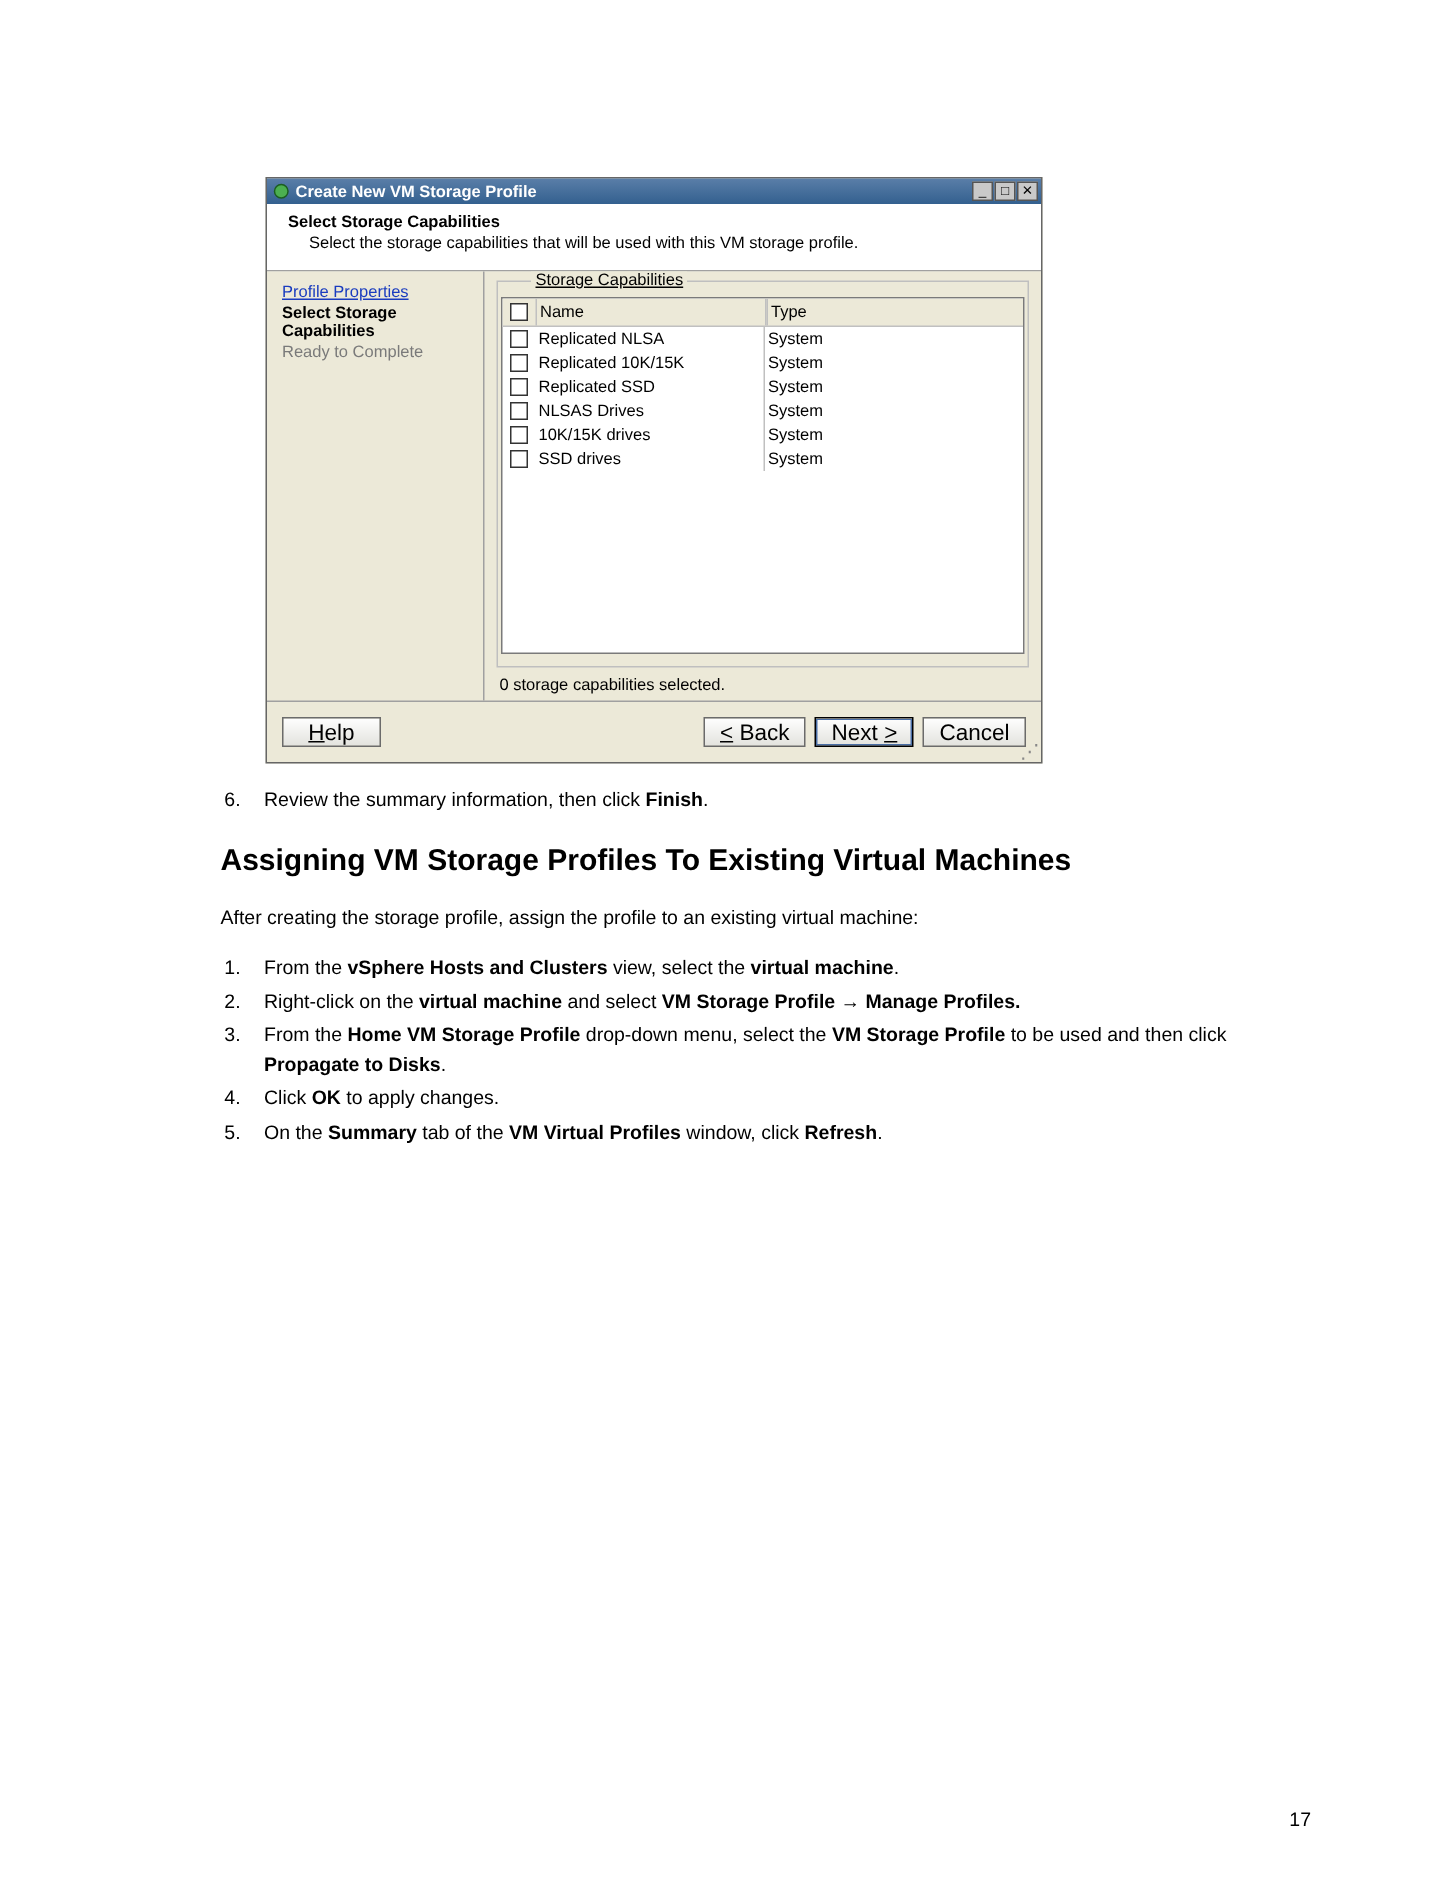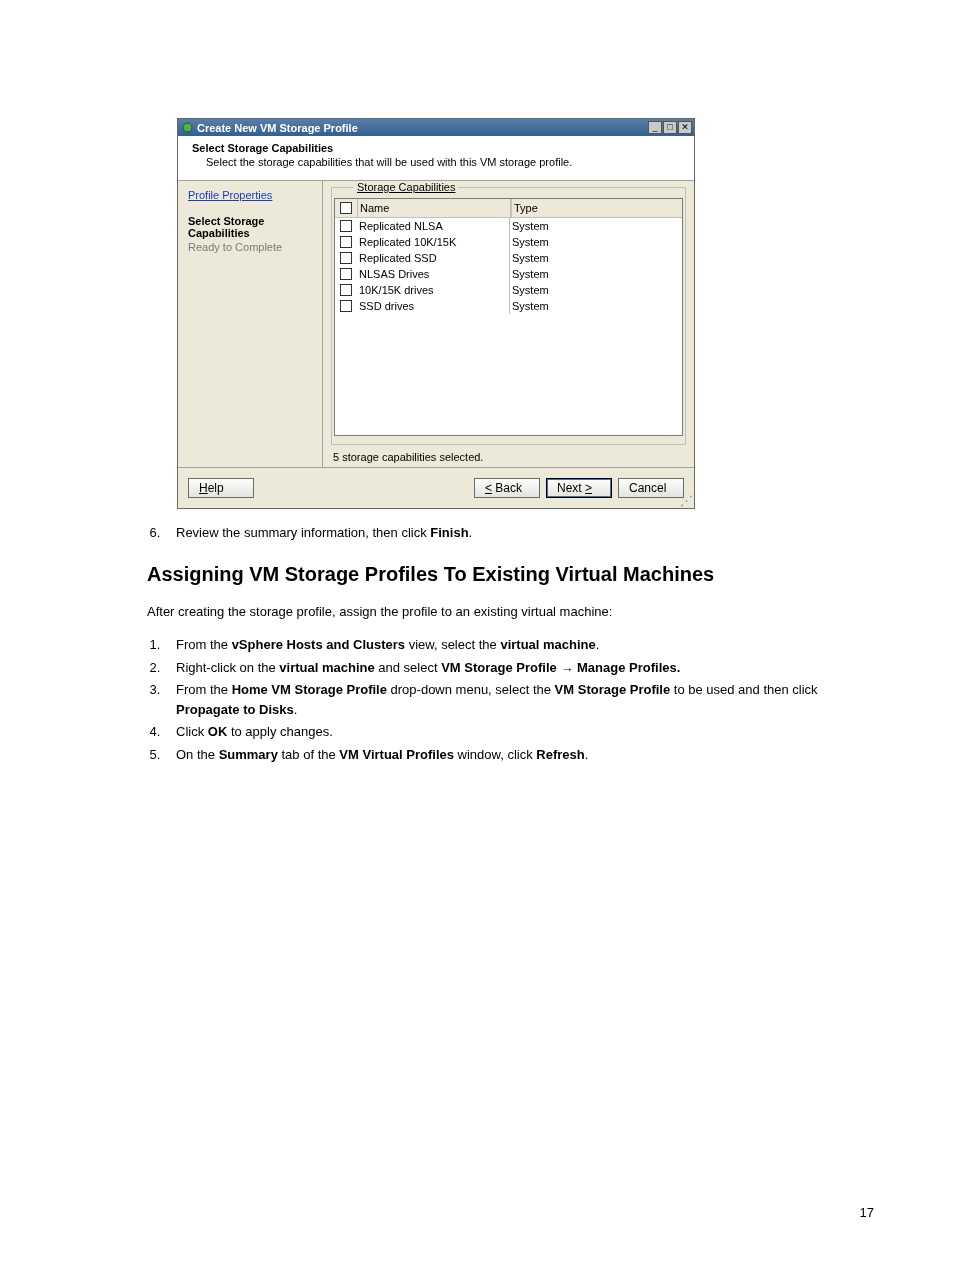--- a/index.html
+++ b/index.html
@@ -61,21 +61,21 @@
     padding: 0;
     background: #ece9d8;
   }
   .wiz-nav {
     width: 145px;
     box-sizing: border-box;
     border-right: 1px solid #a0a0a0;
     padding: 8px 8px 0 10px;
     font-size: 11px;
   }
-  .wiz-nav .lnk { color: #1a3cbf; text-decoration: underline; cursor: pointer; margin-bottom: 14px; }
+  .wiz-nav .lnk { color: #1a3cbf; text-decoration: underline; cursor: pointer; margin-bottom: 2px; }
   .wiz-nav .cur { font-weight: bold; color: #000; margin-bottom: 2px; }
   .wiz-nav .dim { color: #7a7a7a; }
   .wiz-main {
     flex: 1;
     padding: 6px 8px 4px 8px;
     position: relative;
   }
   .grpbox {
     border: 1px solid #bfbfbf;
     position: relative;
@@ -130,25 +130,25 @@
     padding: 10px 10px 10px 10px;
     display: flex;
     align-items: center;
   }
   .dlg-footer .spacer { flex: 1; }
   .btn {
     min-width: 66px;
     height: 20px;
     border: 1px solid #6b6b6b;
     background: linear-gradient(#fefefe, #e3e3de);
-    font-size: 12px;
+    font-size: 15px;
     font-family: Tahoma, Arial, sans-serif;
     display: inline-flex;
     align-items: center;
-    justify-content: flex-start;
+    justify-content: center;
     padding: 0 10px;
     margin-left: 6px;
     cursor: pointer;
     box-sizing: border-box;
   }
   .btn.help { margin-left: 0; }
   .btn.default { border: 1px solid #000; box-shadow: inset 0 0 0 1px #4a6ea5; }
   .resize-grip {
     position: absolute;
     right: 2px; bottom: 2px;
@@ -269,21 +269,21 @@
                 <div class="cap-row">
                   <div class="cap-col-chk">
                     <span class="chk"></span>
                   </div>
                   <div class="cap-col-name">SSD drives</div>
                   <div class="cap-col-type">System</div>
                 </div>
               </div>
           </div>
         </div>
-        <div class="sel-status">5 storage capabilities selected.</div>
+        <div class="sel-status">0 storage capabilities selected.</div>
       </div>
     </div>
 
     <div class="dlg-footer" style="position:relative;">
       <span class="btn help">
           <span><u class="acc">H</u><span>elp</span></span>
         </span>
       <span class="spacer"></span>
       <span class="btn">
           <span><u class="acc">&lt;</u>&nbsp;<span>Back</span></span>

